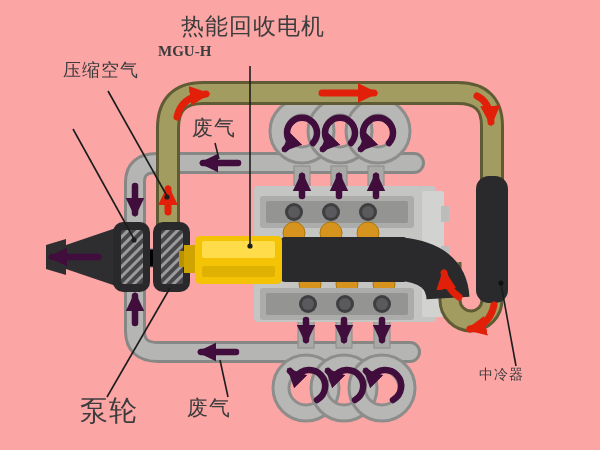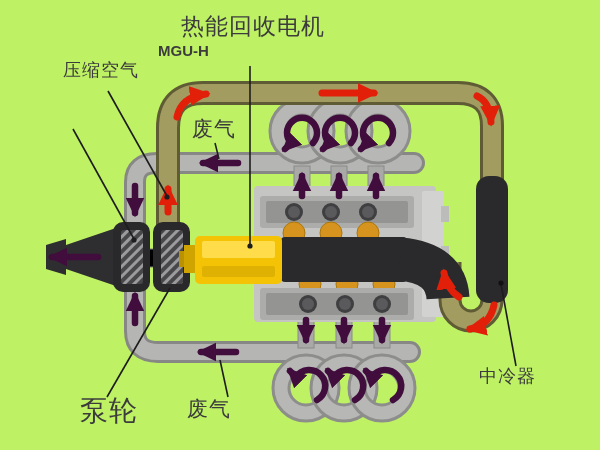--- a/index.html
+++ b/index.html
@@ -1,33 +1,33 @@
 <!DOCTYPE html>
 <html><head>
 <meta charset="utf-8">
 <style>
   html,body{margin:0;padding:0;}
   #stage{
     position:relative;width:600px;height:450px;overflow:hidden;
-    background:#bef264;
-    font-family:Liberation Sans, sans-serif;
+    background:#fca5a5;
+    font-family:Liberation Serif, serif;
   }
   #stage svg{position:absolute;left:0;top:0;}
   .lbl{
     position:absolute;color:#3c3c3c;font-weight:500;
     white-space:nowrap;line-height:1.1;letter-spacing:1px;
   }
   .lbl-title{left:158px;top:14px;width:190px;text-align:center;font-size:23px;}
   .lbl-sub{left:158px;top:43px;width:190px;font-size:15px;font-weight:bold;letter-spacing:0;}
   .lbl-compair{left:63px;top:61px;font-size:18px;}
   .lbl-turbine{left:35px;top:100px;font-size:22px;}
   .lbl-exh-top{left:192px;top:117px;font-size:21px;}
   .lbl-pump{left:80px;top:396px;font-size:28px;}
   .lbl-exh-bot{left:187px;top:397px;font-size:21px;}
-  .lbl-ic{left:479px;top:367px;font-size:18px;}
+  .lbl-ic{left:479px;top:367px;font-size:14px;}
 </style>
 </head>
 <body>
 
 <div id="stage">
 <svg width="600" height="450" viewBox="0 0 600 450">
   <defs>
     <pattern id="hatch" width="7" height="7" patternUnits="userSpaceOnUse" patternTransform="rotate(45)">
       <rect width="7" height="7" fill="#47474a"></rect>
       <rect width="3" height="7" fill="#9b9b9d"></rect>

